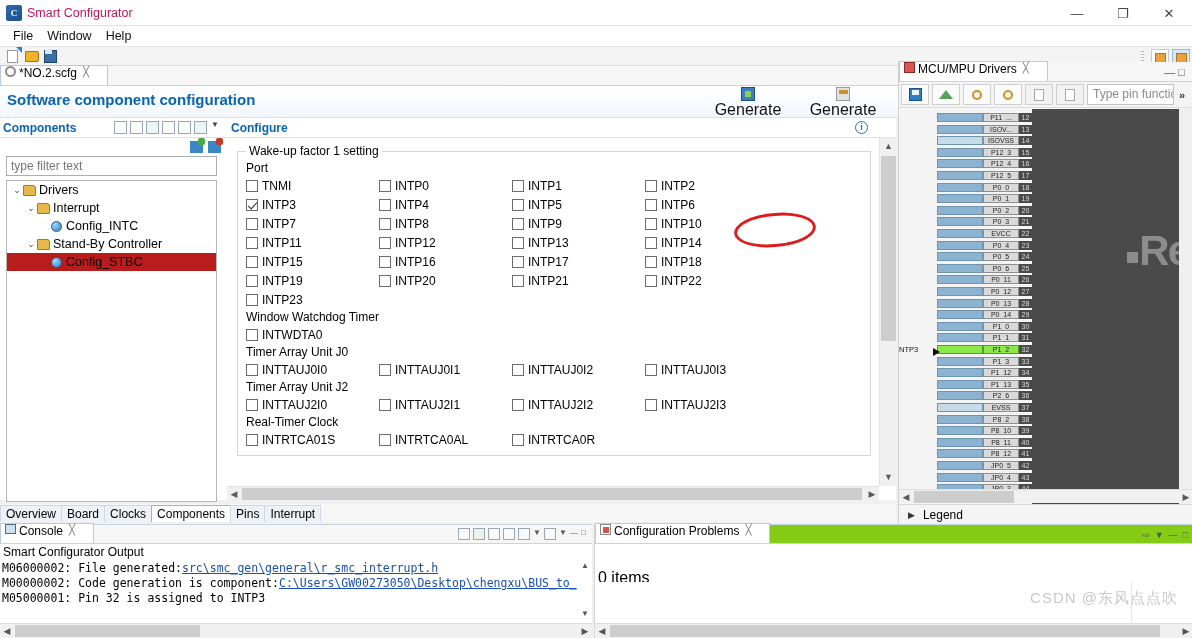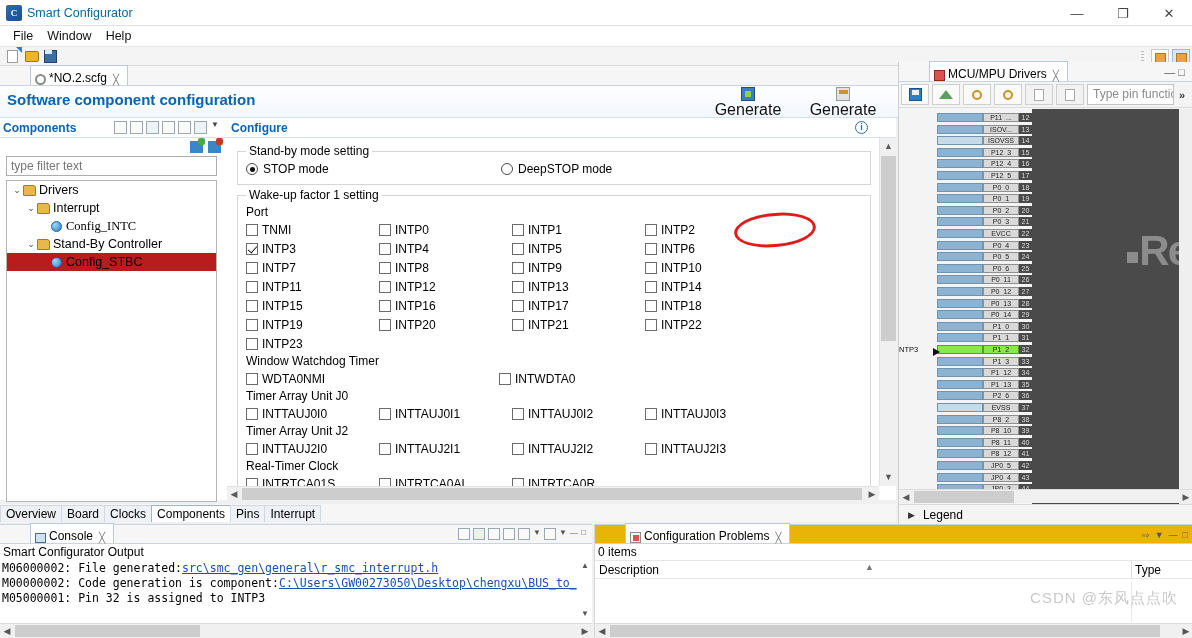--- a/index.html
+++ b/index.html
@@ -17,21 +17,21 @@
   #titlebar {
     height:26px; background:#ffffff; border-bottom:1px solid #e3e3e3;
     display:flex; align-items:center; position:relative;
   }
   #titlebar .appicon {
     width:16px;height:16px;margin:0 5px 0 6px;border-radius:2px;
     background:linear-gradient(145deg,#2b6cb0,#1a4f8a);
     color:#fff;font-size:9px;font-weight:bold;line-height:16px;text-align:center;
     font-family:"Liberation Serif", serif;
   }
-  #titlebar .title { font-size:12.5px; color:#0369a1; }
+  #titlebar .title { font-size:12.5px; color:#be185d; }
   #winbtns { position:absolute; right:0; top:0; height:26px; display:flex; }
   #winbtns div {
     width:46px;height:26px;display:flex;align-items:center;justify-content:center;
     color:#444; font-size:13px;
   }
   .topstrip { position:absolute; left:0; top:0; width:1192px; height:4px; background:#262626; }
   .topstrip .seg { position:absolute; left:480px; top:0; width:64px; height:4px; background:#3e6fa8; }
 
   
   #menubar { height:20px; background:#fff; display:flex; align-items:center; padding-left:6px; }
@@ -53,21 +53,21 @@
   .persp { width:18px;height:17px;margin-left:3px;border:1px solid #c9c9c9;background:#fff; position:relative;}
   .persp.on { background:#d7e7f7; border-color:#9cbbdc; }
   .persp i { position:absolute; left:3px; top:3px; width:11px; height:10px; background:#e8a33d; border:1px solid #a87a22; display:block;}
   .grip { width:3px; height:12px; margin-right:4px;
     background:repeating-linear-gradient(#bdbdbd 0 1px, transparent 1px 3px); }
 
   
   #edtabrow { height:20px; background:#f6f6f6; border-bottom:1px solid #c8d4e4; display:flex; align-items:flex-end; position:relative;}
   .edtab {
     height:20px; background:#fff; border:1px solid #b9cade; border-bottom:none;
-    display:flex; align-items:flex-end; padding:0 8px 0 4px; font-size:12px;margin-left:30px;
+    display:flex; align-items:flex-start; padding:0 18px 0 4px; font-size:12px;
   }
   .edtab .gear { width:11px;height:11px;margin-right:3px;border-radius:50%;
      border:2px solid #8c8c8c; }
   .edtab .x { margin-left:6px; color:#7a7a7a; font-size:10px; }
   #edtabrow .minmax { position:absolute; right:4px; bottom:3px; color:#5a5a5a; font-size:11px; letter-spacing:3px;}
 
   
   #pagehdr {
     height:32px; background:linear-gradient(#ffffff,#f2f7fd);
     border-bottom:1px solid #d4e1ef; position:relative;
@@ -233,25 +233,25 @@
   #consoleVsb { position:absolute; right:0; top:36px; width:14px; height:62px; background:#fff;}
   #consoleVsb .up,#consoleVsb .dn{position:absolute;left:0;width:14px;height:14px;text-align:center;font-size:8px;color:#555;}
   #consoleVsb .up{top:0;}#consoleVsb .dn{bottom:0;}
   #consoleHsb { position:absolute; left:0; bottom:0; width:592px; height:15px; background:#f0f0f0; border-top:1px solid #ddd;}
   #consoleHsb .lf,#consoleHsb .rt{position:absolute;top:0;width:14px;height:14px;text-align:center;line-height:14px;font-size:9px;color:#555;}
   #consoleHsb .lf{left:0;}#consoleHsb .rt{right:0;}
   #consoleHsb .thumb{position:absolute;left:15px;top:1px;width:185px;height:12px;background:#cdcdcd;}
 
   
   #problems { position:absolute; left:594px; top:524px; width:598px; height:114px; background:#fff; border-top:1px solid #c8d4e4; border-left:1px solid #d7d7d7;}
-  #probTabRow { height:19px; background:#eab308; border-bottom:1px solid #c8d4e4; display:flex; align-items:flex-end; position:relative;}
+  #probTabRow { height:19px; background:#84cc16; border-bottom:1px solid #c8d4e4; display:flex; align-items:flex-end; position:relative;}
   .probic { width:11px;height:11px;margin-right:3px;background:#fafafa;border:1px solid #8a8a8a;position:relative;}
   .probic:after{content:"";position:absolute;left:2px;top:2px;width:6px;height:6px;background:#d9534f;}
   #probTabRow .icons{position:absolute;right:4px;bottom:3px;display:flex;gap:5px;align-items:center;color:#555;font-size:9px;}
-  #probCount { font-size:12px; padding:1px 0 1px 3px; }
+  #probCount { font-size:16px; padding:1px 0 1px 3px;margin-top:24px; }
   #probHeadRow { height:19px; background:#fff; border-top:1px solid #e6e6e6; border-bottom:1px solid #e6e6e6; position:relative;}
   #probHeadRow .c1 { position:absolute; left:4px; top:2px; font-size:12px;}
   #probHeadRow .c2 { position:absolute; left:540px; top:2px; font-size:12px;}
   #probHeadRow .sortmark { position:absolute; left:270px; top:1px; font-size:9px; color:#777;}
   #probHeadRow .div { position:absolute; left:536px; top:0; width:1px; height:18px; background:#dcdcdc;}
   #probBody { position:absolute; left:0; top:57px; width:598px; height:40px; background:#fff;}
   #probBody .divv { position:absolute; left:536px; top:0; width:1px;height:40px; background:#e6e6e6;}
   #probHsb { position:absolute; left:0; bottom:0; width:598px; height:15px; background:#f0f0f0; border-top:1px solid #ddd;}
   #probHsb .lf,#probHsb .rt{position:absolute;top:0;width:14px;height:14px;text-align:center;line-height:14px;font-size:9px;color:#555;}
   #probHsb .lf{left:0;}#probHsb .rt{right:0;}
@@ -346,21 +346,21 @@
         <div class="tnode" style="padding-left: 4px;">
           <span class="twist">⌄</span>
           <span class="folder"></span>
           <span>Drivers</span>
         </div>
         <div class="tnode" style="padding-left: 18px;">
           <span class="twist">⌄</span>
           <span class="folder"></span>
           <span>Interrupt</span>
         </div>
-        <div class="tnode" style="padding-left: 32px; font-family: Liberation Serif, serif;">
+        <div class="tnode" style="padding-left: 32px;">
           <span class="twist"></span>
           <span class="cball"></span>
           <span>Config_INTC</span>
         </div>
         <div class="tnode" style="padding-left: 18px;">
           <span class="twist">⌄</span>
           <span class="folder"></span>
           <span>Stand-By Controller</span>
         </div>
         <div class="tnode sel" style="padding-left: 32px;">
@@ -373,33 +373,20 @@
 
   <div id="configpane">
     <div id="cfgHdrRow">
       <div class="ttl">Configure</div>
       <div class="info">i</div>
       <div class="minmax" style="position:absolute;right:4px;top:3px;color:#5a5a5a;font-size:11px;"></div>
     </div>
 
     <div id="cfgBody">
       <div id="cfgInner">
-        <fieldset>
-          <legend>Stand-by mode setting</legend>
-          <div class="row">
-            <div class="radio-item" style="width:255px">
-              <span class="radio on"></span>
-              <span>STOP mode</span>
-            </div>
-            <div class="radio-item">
-              <span class="radio"></span>
-              <span>DeepSTOP mode</span>
-            </div>
-          </div>
-        </fieldset>
 
         <fieldset>
           <legend>Wake-up factor 1 setting</legend>
           <div id="sections">
               <div class="subhdr">Port</div>
               <div class="cbgrid">
                 <div class="cbcell">
                   <span class="chk"></span>
                   <span>TNMI</span>
                 </div>
@@ -495,24 +482,20 @@
                   <span class="chk"></span>
                   <span>INTP22</span>
                 </div>
                 <div class="cbcell">
                   <span class="chk"></span>
                   <span>INTP23</span>
                 </div>
               </div>
               <div class="subhdr">Window Watchdog Timer</div>
               <div class="cbgrid">
-                <div class="cbcell w2">
-                  <span class="chk"></span>
-                  <span>WDTA0NMI</span>
-                </div>
                 <div class="cbcell w2">
                   <span class="chk"></span>
                   <span>INTWDTA0</span>
                 </div>
               </div>
               <div class="subhdr">Timer Array Unit J0</div>
               <div class="cbgrid">
                 <div class="cbcell">
                   <span class="chk"></span>
                   <span>INTTAUJ0I0</span>

